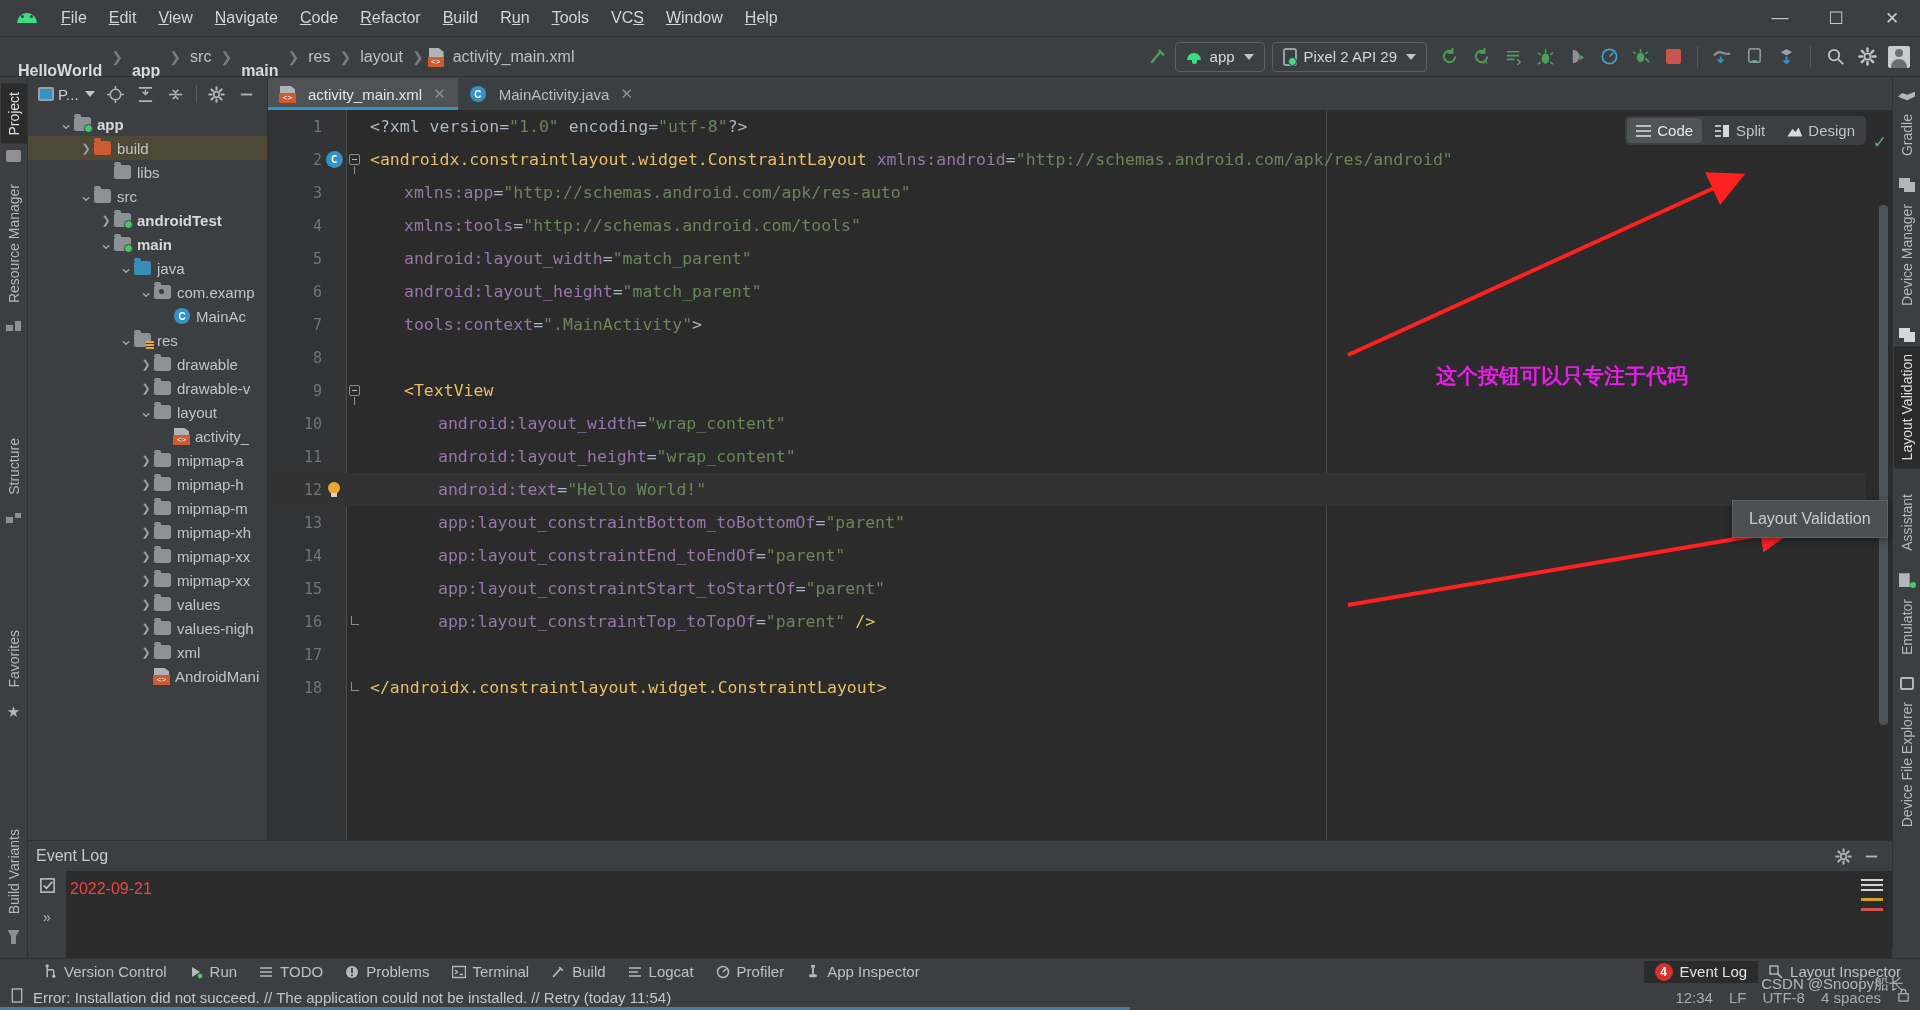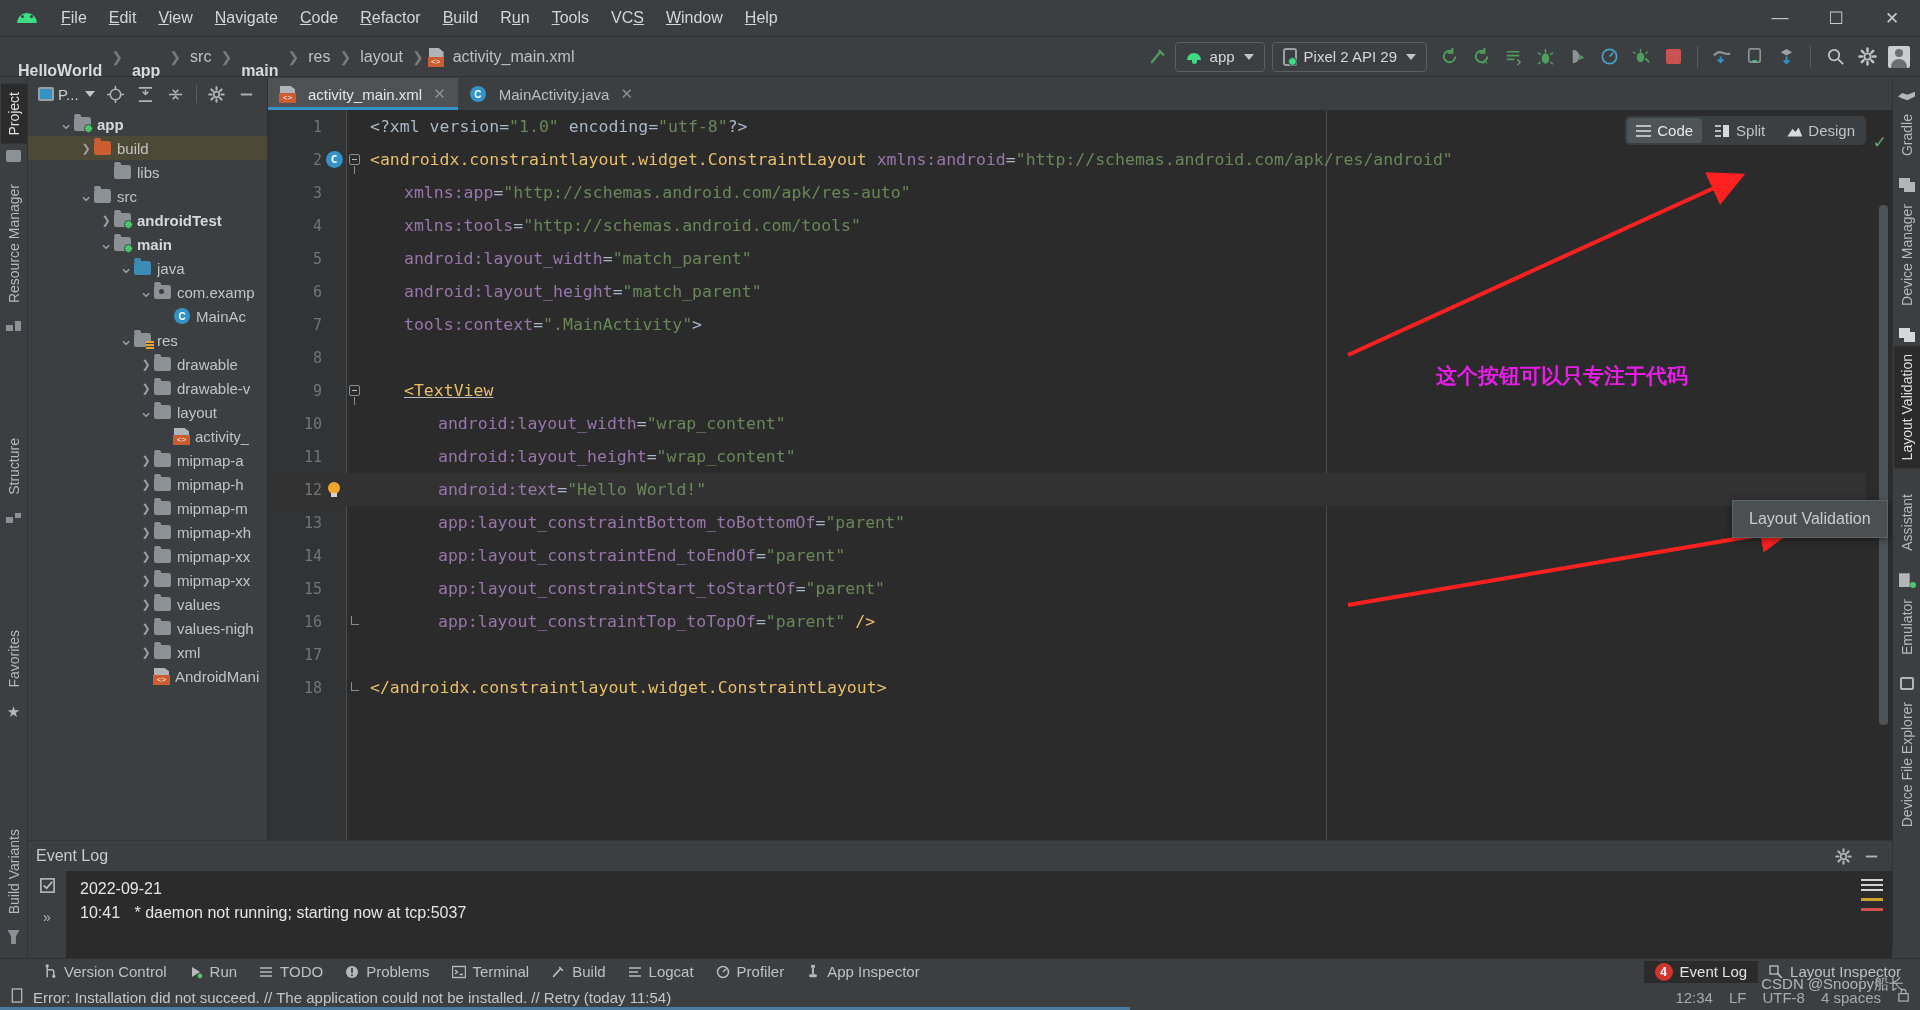--- a/index.html
+++ b/index.html
@@ -201,21 +201,21 @@
   .rstrip{ width:28px; background:#3c3f41; border-left:1px solid #2f3133; display:flex; flex-direction:column; align-items:center; padding-top:8px; flex:none;}
 
   
   .eventlog{ position:absolute; left:28px; right:28px; bottom:52px; height:118px; background:#3c3f41; z-index:8;
              border-top:1px solid #2f3133; display:flex; flex-direction:column;}
   .el-head{ height:30px; display:flex; align-items:center; padding:0 8px; font-size:16px; color:#c9c9c9;}
   .el-tools{ margin-left:auto; display:flex; gap:2px;}
   .el-tools div{ width:26px;height:24px;display:flex;align-items:center;justify-content:center;color:#b0b4b6;}
   .el-body{ flex:1; display:flex; background:#2b2b2b; margin:0 0 0 0; position:relative;}
   .el-side{ width:38px; background:#3c3f41; display:flex; flex-direction:column; align-items:center; padding-top:6px; gap:12px; color:#b0b4b6;}
-  .el-content{ flex:1; padding:6px 14px; font-size:16px; color:#e5e5e5; background:#2b2b2b;}
+  .el-content{ flex:1; padding:6px 4px; font-size:16px; color:#ef4444; background:#2b2b2b;}
   .el-line{ padding:3px 0;}
   .el-right{ width:40px; background:#2b2b2b; display:flex; flex-direction:column; align-items:center; padding-top:8px; gap:7px;}
   .mini-bars{ width:22px;height:12px;background:
       linear-gradient(#d4d4d4 0 0) 0 0/100% 2px no-repeat,
       linear-gradient(#d4d4d4 0 0) 0 5px/100% 2px no-repeat,
       linear-gradient(#d4d4d4 0 0) 0 10px/100% 2px no-repeat;}
   .mini-y{width:22px;height:3px;background:#c9a227;}
   .mini-r{width:22px;height:3px;background:#d05050;}
 
   
@@ -637,21 +637,21 @@
         <div class="preview-divider"></div>
         <div class="codebox" id="codebox">
             <div class="cl"><span class="ln">1</span><span class="gmark"></span><span style="width: 16px; flex: 0 0 auto; display: flex; align-items: center; justify-content: center;"></span><span class="code" style="padding-left: 8px;"><span class="t-plain">&lt;?xml </span><span class="t-plain">version</span><span class="t-plain">=</span><span class="t-val">"1.0"</span><span class="t-plain"> encoding</span><span class="t-plain">=</span><span class="t-val">"utf-8"</span><span class="t-plain">?&gt;</span></span></div>
             <div class="cl"><span class="ln">2</span><span class="gmark"><span class="cls-mark">C</span></span><span style="width: 16px; flex: 0 0 auto; display: flex; align-items: center; justify-content: center;"><span class="fold-mark open"></span></span><span class="code" style="padding-left: 8px;"><span class="t-tag">&lt;androidx.constraintlayout.widget.ConstraintLayout</span><span class="t-plain"> </span><span class="t-attr">xmlns:android</span><span class="t-plain">=</span><span class="t-val">"http://schemas.android.com/apk/res/android"</span></span></div>
             <div class="cl"><span class="ln">3</span><span class="gmark"></span><span style="width: 16px; flex: 0 0 auto; display: flex; align-items: center; justify-content: center;"></span><span class="code" style="padding-left: 42px;"><span class="t-attr">xmlns:</span><span class="t-attr">app</span><span class="t-plain">=</span><span class="t-val">"http://schemas.android.com/apk/res-auto"</span></span></div>
             <div class="cl"><span class="ln">4</span><span class="gmark"></span><span style="width: 16px; flex: 0 0 auto; display: flex; align-items: center; justify-content: center;"></span><span class="code" style="padding-left: 42px;"><span class="t-attr">xmlns:</span><span class="t-attr">tools</span><span class="t-plain">=</span><span class="t-val">"http://schemas.android.com/tools"</span></span></div>
             <div class="cl"><span class="ln">5</span><span class="gmark"></span><span style="width: 16px; flex: 0 0 auto; display: flex; align-items: center; justify-content: center;"></span><span class="code" style="padding-left: 42px;"><span class="t-attr">android:layout_width</span><span class="t-plain">=</span><span class="t-val">"match_parent"</span></span></div>
             <div class="cl"><span class="ln">6</span><span class="gmark"></span><span style="width: 16px; flex: 0 0 auto; display: flex; align-items: center; justify-content: center;"></span><span class="code" style="padding-left: 42px;"><span class="t-attr">android:layout_height</span><span class="t-plain">=</span><span class="t-val">"match_parent"</span></span></div>
             <div class="cl"><span class="ln">7</span><span class="gmark"></span><span style="width: 16px; flex: 0 0 auto; display: flex; align-items: center; justify-content: center;"></span><span class="code" style="padding-left: 42px;"><span class="t-attr">tools:context</span><span class="t-plain">=</span><span class="t-val">".MainActivity"</span><span class="t-plain">&gt;</span></span></div>
             <div class="cl"><span class="ln">8</span><span class="gmark"></span><span style="width: 16px; flex: 0 0 auto; display: flex; align-items: center; justify-content: center;"></span><span class="code" style="padding-left: 8px;"></span></div>
-            <div class="cl"><span class="ln">9</span><span class="gmark"></span><span style="width: 16px; flex: 0 0 auto; display: flex; align-items: center; justify-content: center;"><span class="fold-mark open"></span></span><span class="code" style="padding-left: 42px; text-decoration: underline;"><span class="t-tag">&lt;TextView</span></span></div>
+            <div class="cl"><span class="ln">9</span><span class="gmark"></span><span style="width: 16px; flex: 0 0 auto; display: flex; align-items: center; justify-content: center;"><span class="fold-mark open"></span></span><span class="code" style="padding-left: 42px;"><span class="t-tag">&lt;TextView</span></span></div>
             <div class="cl"><span class="ln">10</span><span class="gmark"></span><span style="width: 16px; flex: 0 0 auto; display: flex; align-items: center; justify-content: center;"></span><span class="code" style="padding-left: 76px;"><span class="t-attr">android:layout_width</span><span class="t-plain">=</span><span class="t-val">"wrap_content"</span></span></div>
             <div class="cl"><span class="ln">11</span><span class="gmark"></span><span style="width: 16px; flex: 0 0 auto; display: flex; align-items: center; justify-content: center;"></span><span class="code" style="padding-left: 76px;"><span class="t-attr">android:layout_height</span><span class="t-plain">=</span><span class="t-val">"wrap_content"</span></span></div>
             <div class="cl hl"><span class="ln">12</span><span class="gmark"><span class="bulb"></span></span><span style="width: 16px; flex: 0 0 auto; display: flex; align-items: center; justify-content: center;"></span><span class="code" style="padding-left: 76px;"><span class="t-attr">android:text</span><span class="t-plain">=</span><span class="t-val">"Hello World!"</span></span></div>
             <div class="cl"><span class="ln">13</span><span class="gmark"></span><span style="width: 16px; flex: 0 0 auto; display: flex; align-items: center; justify-content: center;"></span><span class="code" style="padding-left: 76px;"><span class="t-attr">app:layout_constraintBottom_toBottomOf</span><span class="t-plain">=</span><span class="t-val">"parent"</span></span></div>
             <div class="cl"><span class="ln">14</span><span class="gmark"></span><span style="width: 16px; flex: 0 0 auto; display: flex; align-items: center; justify-content: center;"></span><span class="code" style="padding-left: 76px;"><span class="t-attr">app:layout_constraintEnd_toEndOf</span><span class="t-plain">=</span><span class="t-val">"parent"</span></span></div>
             <div class="cl"><span class="ln">15</span><span class="gmark"></span><span style="width: 16px; flex: 0 0 auto; display: flex; align-items: center; justify-content: center;"></span><span class="code" style="padding-left: 76px;"><span class="t-attr">app:layout_constraintStart_toStartOf</span><span class="t-plain">=</span><span class="t-val">"parent"</span></span></div>
             <div class="cl"><span class="ln">16</span><span class="gmark"></span><span style="width: 16px; flex: 0 0 auto; display: flex; align-items: center; justify-content: center;"><span class="fold-mark end" style="width:10px;height:11px;"></span></span><span class="code" style="padding-left: 76px;"><span class="t-attr">app:layout_constraintTop_toTopOf</span><span class="t-plain">=</span><span class="t-val">"parent"</span><span class="t-tag"> /&gt;</span></span></div>
             <div class="cl"><span class="ln">17</span><span class="gmark"></span><span style="width: 16px; flex: 0 0 auto; display: flex; align-items: center; justify-content: center;"></span><span class="code" style="padding-left: 8px;"></span></div>
             <div class="cl"><span class="ln">18</span><span class="gmark"></span><span style="width: 16px; flex: 0 0 auto; display: flex; align-items: center; justify-content: center;"><span class="fold-mark end" style="width:10px;height:11px;"></span></span><span class="code" style="padding-left: 8px;"><span class="t-tag">&lt;/androidx.constraintlayout.widget.ConstraintLayout&gt;</span></span></div>
           </div>
@@ -774,24 +774,20 @@
         <div>
           <svg width="17" height="17" viewBox="0 0 18 18">
               <rect x="2" y="2" width="14" height="14" stroke="#c0c4c6" stroke-width="1.6" fill="none"></rect>
               <path d="M5 9l3 3 6-7" stroke="#c0c4c6" stroke-width="1.8" fill="none"></path>
             </svg>
         </div>
         <div style="font-size:14px;">»</div>
       </div>
       <div class="el-content">
         <div class="el-line">2022-09-21</div>
-        <div class="el-line">
-          <span>10:41</span>
-          <span style="padding-left:10px;">* daemon not running; starting now at tcp:5037</span>
-        </div>
       </div>
       <div class="el-right">
         <div class="mini-bars"></div>
         <div class="mini-y"></div>
         <div class="mini-r"></div>
       </div>
     </div>
   </div>
 
   <div class="toolwin-bar">

